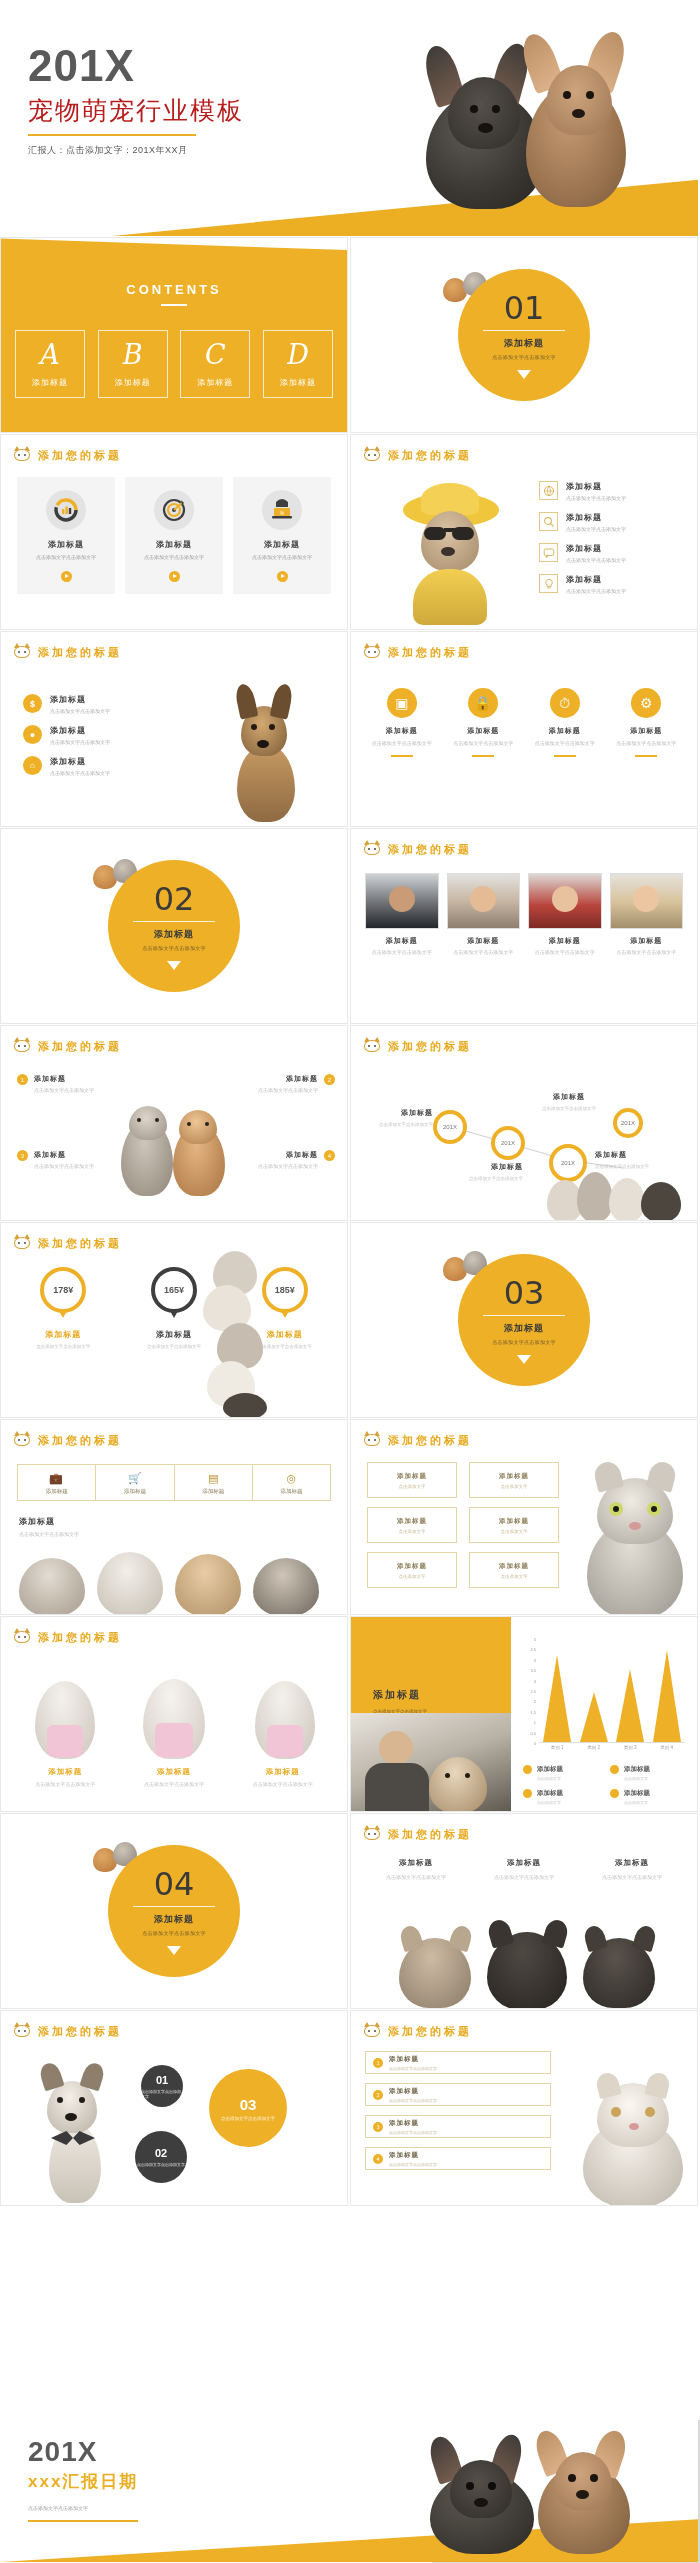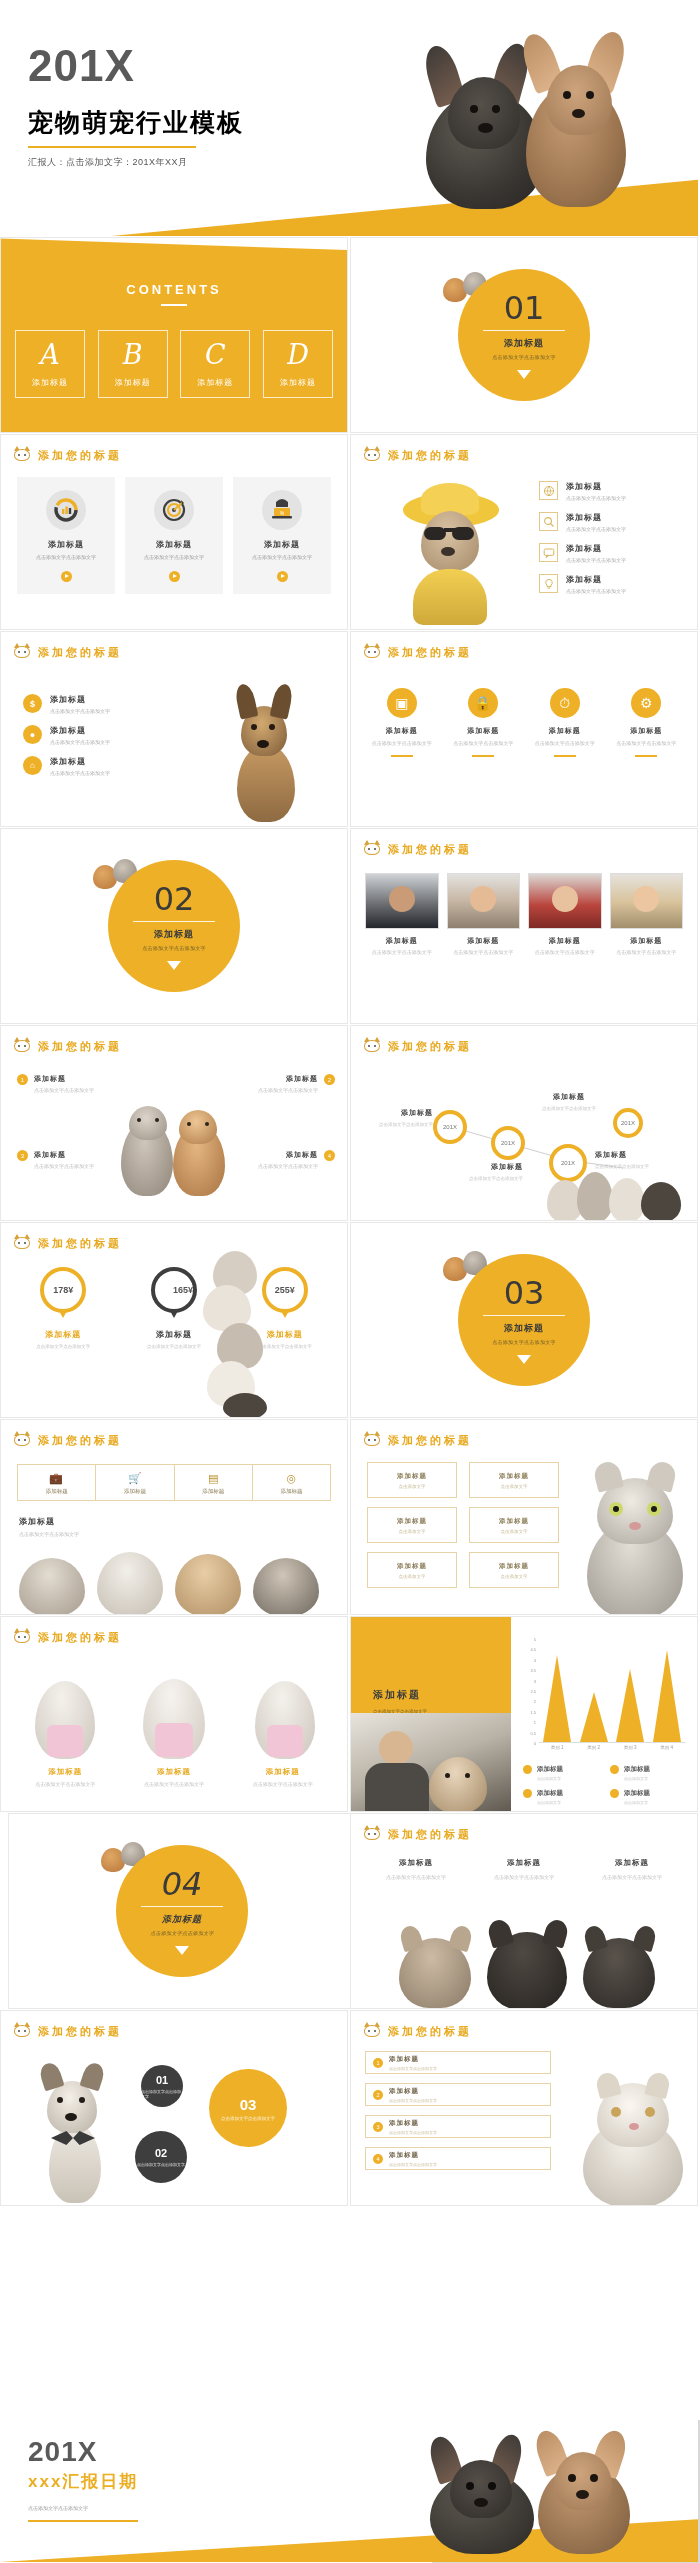--- a/index.html
+++ b/index.html
@@ -13,21 +13,21 @@
 
   
   .slide { position:absolute; background:#fff; overflow:hidden;
            border:1px solid #e8e8e8; }
   .half  { width:348px; height:196px; }
 
   
   .cover { left:0; top:0; width:698px; height:236px; border:none; }
   .cover .wm { position:absolute; left:28px; top:44px; }
   .cover h1 { font-size:44px; font-weight:bold; color:#5a5a5a; letter-spacing:1px; line-height:1; }
-  .cover h2 { font-size:25px; font-weight:bold; color:#000000; margin-top:18px; letter-spacing:2px; }
+  .cover h2 { font-size:25px; font-weight:normal; color:#b91c1c; margin-top:6px; letter-spacing:2px; }
   .cover .rule { width:168px; height:2px; background:#ecae22; margin:7px 0 8px; }
   .cover .sub { font-size:9px; color:#555; letter-spacing:.5px; }
   .cover .wedge { position:absolute; left:0; bottom:0; width:100%; height:78px;
      background:#ecae22;
      clip-path:polygon(16% 100%, 100% 28%, 100% 100%); }
   .cover .dogs { position:absolute; right:40px; bottom:10px; width:250px; height:195px; }
   .ear { position:absolute; border-radius:50% 50% 10% 10%; }
 
   
   .contents { background:#eeb026; }
@@ -125,21 +125,21 @@
   .tlab .td{ font-size:4.5px;color:#c0c0c0;margin-top:3px;line-height:1.6; }
 
   
   .stats { position:absolute; left:10px; right:10px; top:44px; display:flex; gap:6px; }
   .scell { flex:1; text-align:center; }
   .bub { width:46px;height:46px;border-radius:50%;border:4px solid #eeb026;margin:0 auto;
       display:flex;align-items:center;justify-content:center;position:relative; }
   .bub:after{ content:"";position:absolute;bottom:-9px;left:50%;margin-left:-5px;
       border-left:5px solid transparent;border-right:5px solid transparent;border-top:9px solid #eeb026;}
   .bub span{ font-size:9px;font-weight:bold;color:#555; }
-  .bub.dark{ border-color:#3e3e3e;justify-content:flex-end; } .bub.dark:after{ border-top-color:#3e3e3e; }
+  .bub.dark{ border-color:#3e3e3e; } .bub.dark:after{ border-top-color:#3e3e3e; }
   .scell .st{ font-size:8px;font-weight:bold;margin-top:16px;letter-spacing:1px;color:#e8a91f; }
   .scell .st.dk{ color:#444; }
   .scell .sd{ font-size:4.5px;color:#bdbdbd;margin-top:4px; }
 
   
   .tabs{ position:absolute; left:16px; right:16px; top:44px; display:flex; }
   .tab{ flex:1; border:1px solid #e7d4a6; border-right:none; text-align:center; padding:7px 0 5px; }
   .tab:last-child{ border-right:1px solid #e7d4a6; }
   .tab .ti{ font-size:11px; color:#b9912e; }
   .tab .tx{ font-size:5.5px; color:#8a7b55; margin-top:3px; }
@@ -693,21 +693,21 @@
       </div>
       <div class="scell">
         <div class="bub dark">
             <span>165¥</span>
           </div>
         <div class="st dk">添加标题</div>
         <div class="sd">点击添加文字点击添加文字</div>
       </div>
       <div class="scell">
         <div class="bub">
-            <span>255¥</span>
+            <span>185¥</span>
           </div>
         <div class="st">添加标题</div>
         <div class="sd">点击添加文字点击添加文字</div>
       </div>
     </div>
     <div class="pet" style="left:172px;top:28px;width:120px;height:168px;">
       <div class="furs" style="left:40px;top:0px;width:44px;height:44px;background:#d7cec3;"></div>
       <div class="furs" style="left:30px;top:34px;width:48px;height:46px;background:#e9e3da;"></div>
       <div class="furs" style="left:44px;top:72px;width:46px;height:46px;background:#c6bcaf;"></div>
       <div class="furs" style="left:34px;top:110px;width:48px;height:46px;background:#efeae2;"></div>
@@ -936,21 +936,21 @@
       <div style="display:flex;gap:5px;align-items:flex-start;">
         <div class="nbadge" style="width:9px;height:9px;"></div>
         <div>
             <div style="font-size:6.5px;font-weight:bold;color:#555;">添加标题</div>
         <div style="font-size:4px;color:#c2c2c2;margin-top:2px;">点击添加文字</div>
           </div>
       </div>
     </div>
   </div>
 
-  <div class="slide half sect" style="left:8px;top:1813px;font-style:italic;">
+  <div class="slide half sect" style="left:0;top:1813px;">
     <div class="cats" style="left:92px;top:28px;width:44px;height:30px;">
       <div class="furs" style="left:0;top:6px;width:24px;height:24px;background:radial-gradient(circle at 40% 35%,#e0a864,#b8763a);"></div>
       <div class="furs" style="left:20px;top:0px;width:24px;height:24px;background:radial-gradient(circle at 40% 35%,#cfc6ba,#8b8178);"></div>
     </div>
     <div class="circle">
       <div class="num">04</div>
       <div class="hr"></div>
       <div class="t">添加标题</div>
       <div class="d">点击添加文字点击添加文字</div>
       <div class="tri"></div>

